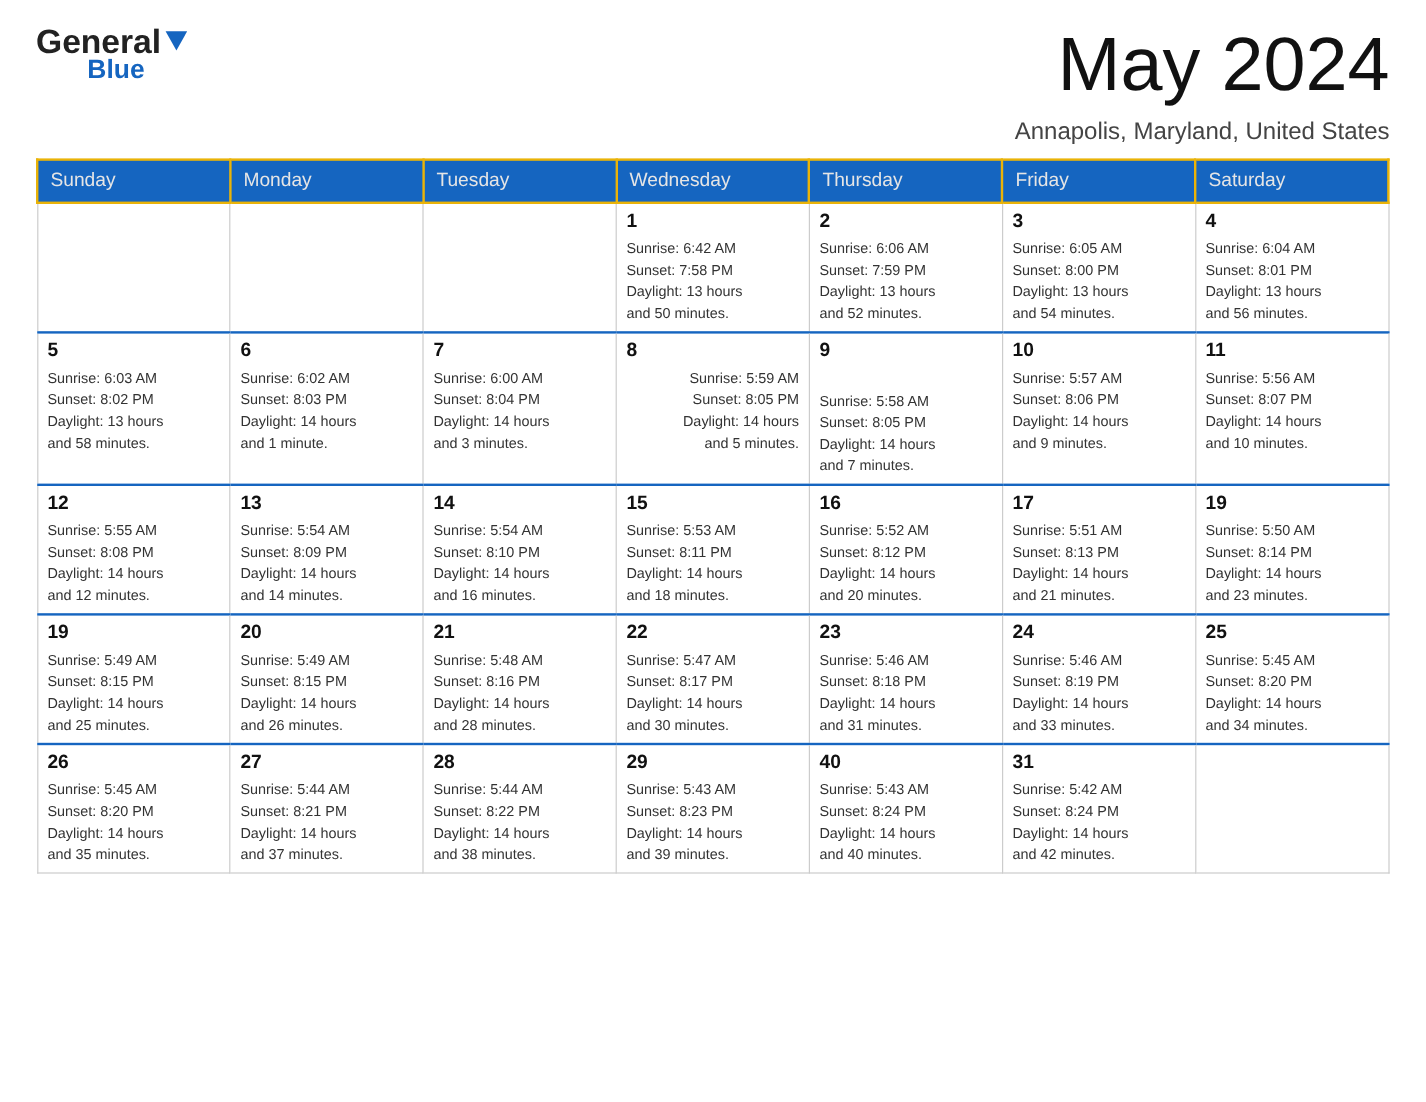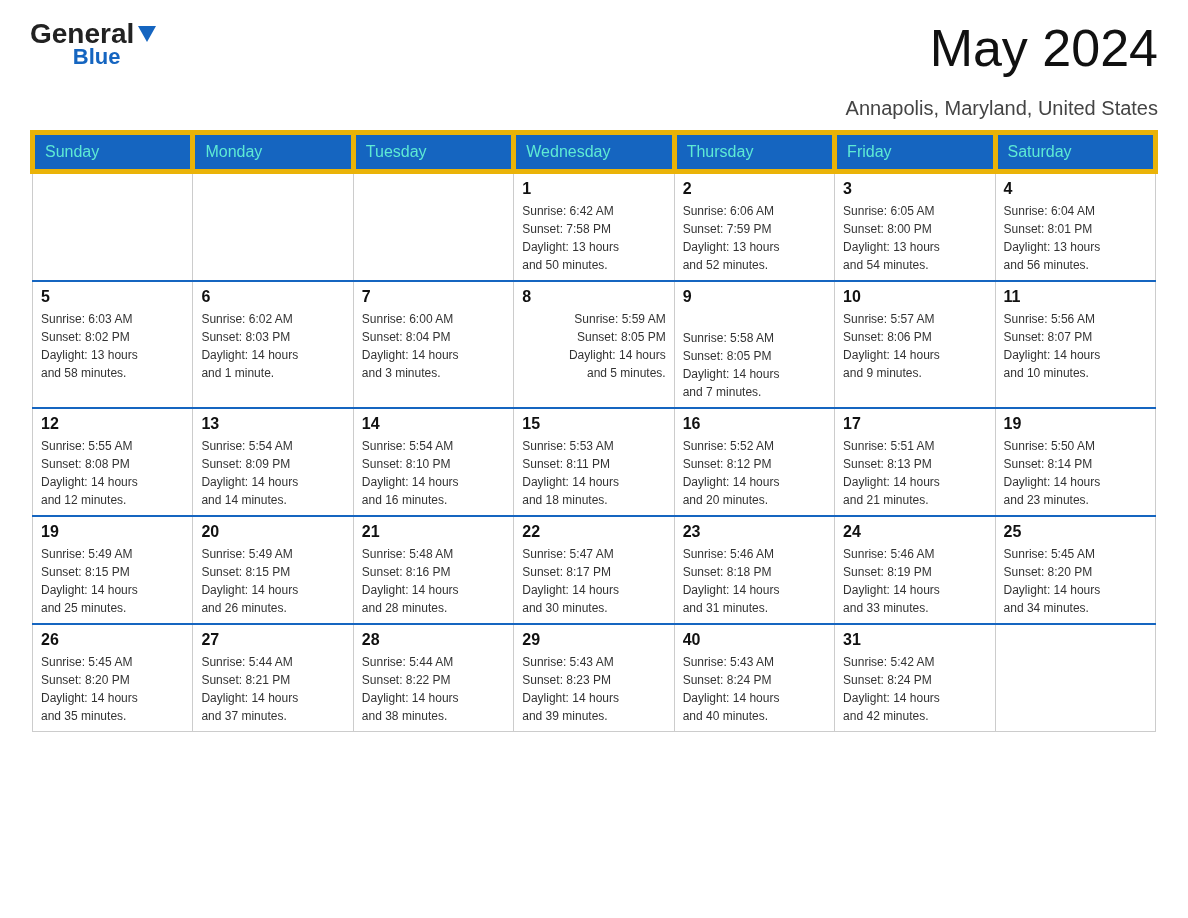--- a/index.html
+++ b/index.html
@@ -32,43 +32,43 @@
       color: #1565c0;
       font-size: 22px;
       font-weight: bold;
       margin-top: -4px;
       margin-left: 5px;
     }
     .title-area {
       text-align: right;
     }
     .month-title {
-      font-size: 52px;
+      font-size: 63px;
       font-weight: normal;
       color: #111;
       line-height: 1.1;
     }
     .location-title {
       font-size: 20px;
       color: #444;
-      margin-top: 20px;
+      margin-top: 10px;
     }
     .calendar-table {
       width: 100%;
       border-collapse: collapse;
       margin-top: 10px;
     }
     .calendar-table th {
       background-color: #1565c0;
-      color: #5eead4;
+      color: #e5e5e5;
       padding: 8px 10px;
       font-size: 16px;
       font-weight: normal;
       text-align: left;
-      border: 5px solid #eab308;
+      border: 2px solid #eab308;
     }
     .calendar-table td {
       vertical-align: top;
       border: 1px solid #ccc;
       padding: 6px 8px;
       width: calc(100% / 7);
       min-height: 100px;
     }
     .day-number {
       font-size: 16px;

